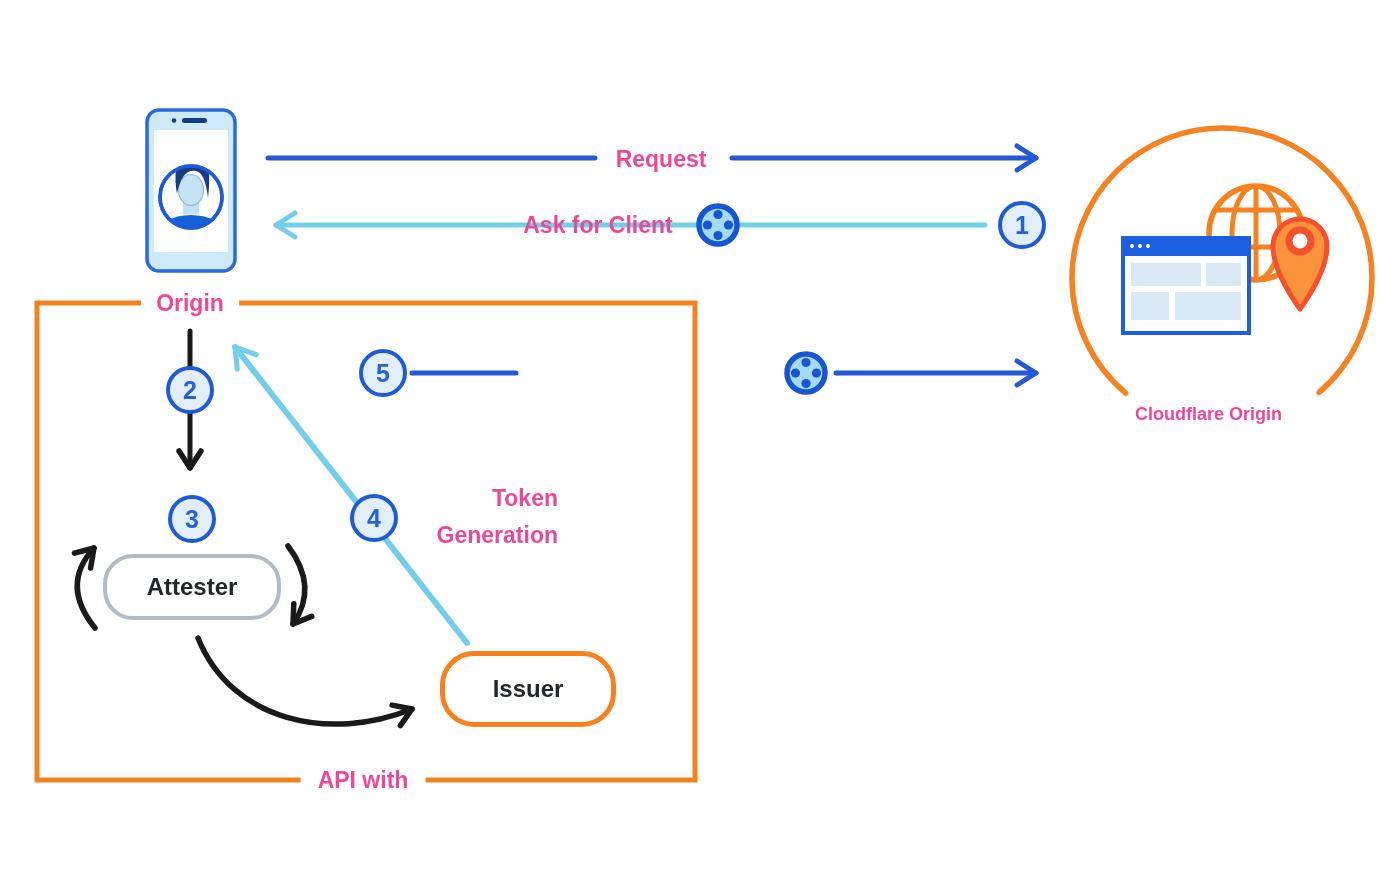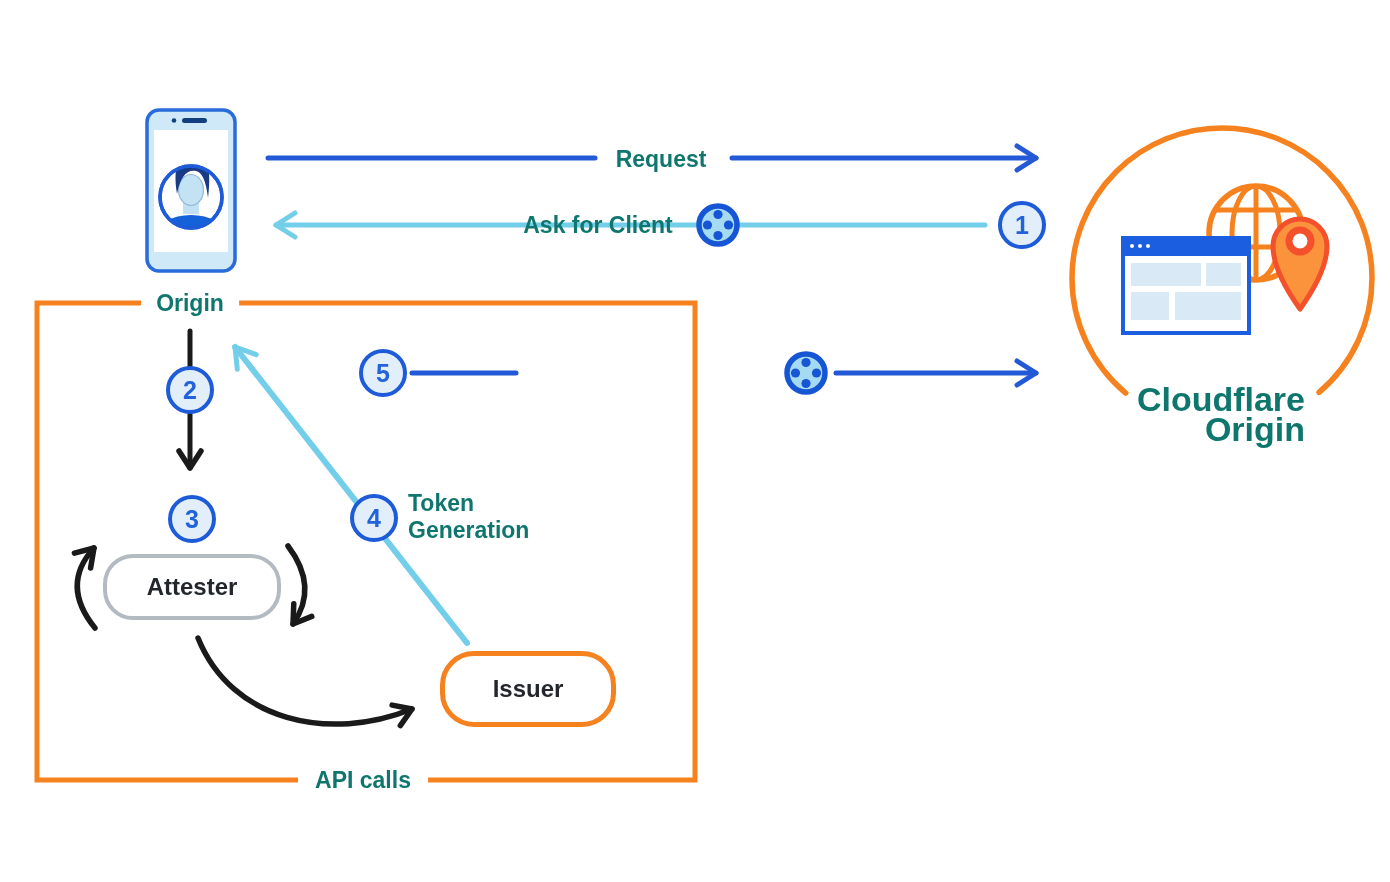--- a/index.html
+++ b/index.html
@@ -1,30 +1,30 @@
 <!DOCTYPE html>
 <html><head>
 <meta charset="utf-8">
 <style>
   html,body{margin:0;padding:0;background:#ffffff;}
   .canvas{position:relative;width:1390px;height:882px;background:#ffffff;overflow:hidden;
           font-family:"Liberation Sans",sans-serif;}
   svg.layer{position:absolute;left:0;top:0;}
-  .lbl{position:absolute;transform:translate(-50%,-50%);font-weight:bold;color:#0f766e;
+  .lbl{position:absolute;transform:translate(-50%,-50%);font-weight:bold;color:#ec4899;
        font-size:23px;white-space:nowrap;z-index:5;}
   .lbl.bgwhite{background:#ffffff;}
   .pill{position:absolute;transform:translate(-50%,-50%);display:flex;align-items:center;
         justify-content:center;font-weight:bold;color:#23272C;font-size:24px;background:#fff;z-index:5;}
   .pill.gray{width:170px;height:58px;border:4px solid #B3BAC2;border-radius:30px;}
   .pill.orange{width:166px;height:66px;border:5px solid #F6821F;border-radius:34px;}
   .step{position:absolute;transform:translate(-50%,-50%);width:48px;height:48px;box-sizing:border-box;
         border:4px solid #1D5BD8;border-radius:50%;background:#E2EFFB;color:#2263DA;
         display:flex;align-items:center;justify-content:center;font-weight:bold;font-size:25px;z-index:6;}
-  .wrap2{white-space:normal;text-align:right;width:170px;font-size:34px;line-height:30px;}
-  .tokengen{transform:translate(0,-50%);white-space:normal;text-align:left;width:150px;line-height:27px;}
+  .wrap2{white-space:normal;text-align:left;width:170px;font-size:18px;line-height:30px;}
+  .tokengen{transform:translate(0,-50%);white-space:normal;text-align:right;width:150px;line-height:37px;}
 </style>
 </head>
 <body>
 
 <div class="canvas">
 
   <svg class="layer" width="1390" height="882" viewBox="0 0 1390 882">
     <defs>
       <marker id="mb" markerUnits="userSpaceOnUse" markerWidth="36" markerHeight="36" refX="27" refY="17" orient="auto">
         <path d="M8 5 L27 17 L8 29" fill="none" stroke="#2359D6" stroke-width="5" stroke-linecap="round" stroke-linejoin="round"></path>
@@ -133,21 +133,21 @@
 
   <div class="lbl bgwhite" style="left:190px;top:303px;padding:3px 15px;">Origin</div>
 
   <div class="lbl" style="left:661px;top:159px;">Request</div>
 
   <div class="lbl" style="left:598px;top:225px;">Ask for Client</div>
 
 
   <div class="lbl tokengen" style="left:408px;top:517px;">Token Generation</div>
 
-  <div class="lbl bgwhite" style="left:363px;top:780px;padding:3px 17px;">API calls</div>
+  <div class="lbl bgwhite" style="left:363px;top:780px;padding:3px 17px;">API with</div>
 
   <div class="lbl wrap2" style="left:1220px;top:414px;">Cloudflare Origin</div>
 
   <div class="pill orange" style="left:528px;top:689px;">
     <span>Issuer</span>
   </div>
 
   <div class="pill gray" style="left:192px;top:587px;">
     <span>Attester</span>
   </div>

